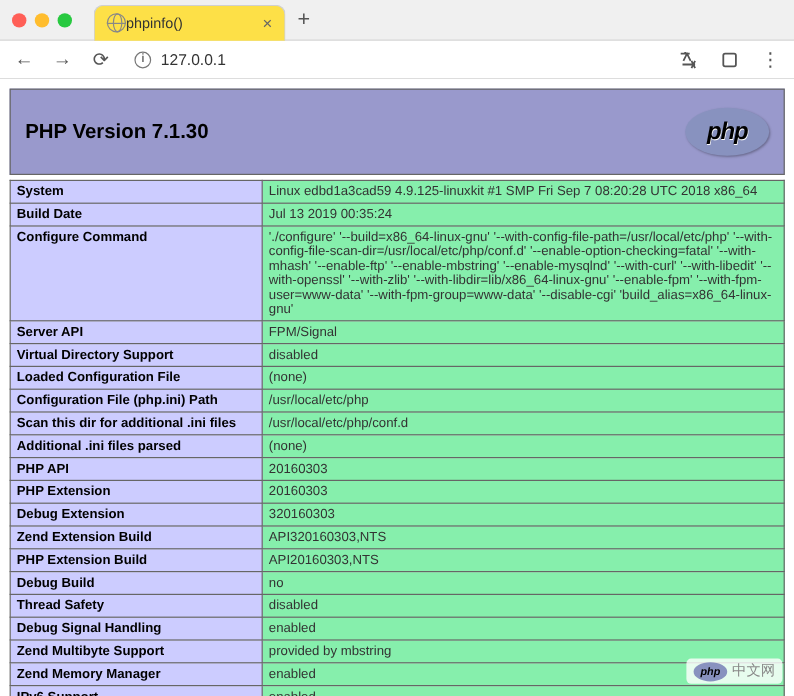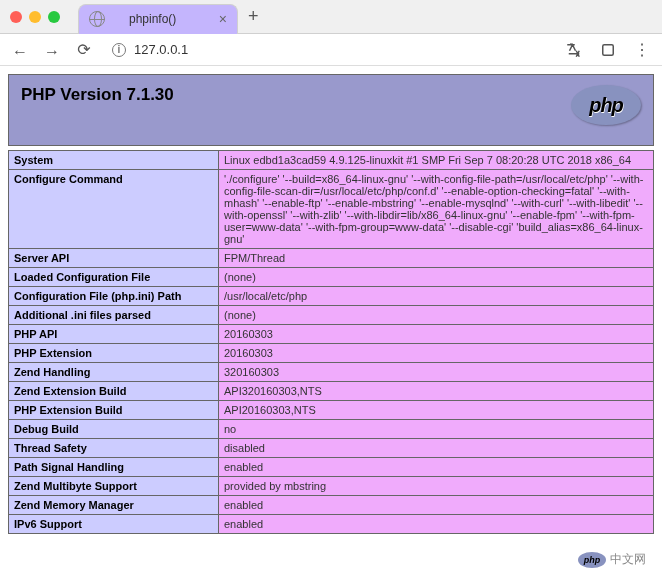--- a/index.html
+++ b/index.html
@@ -4,46 +4,46 @@
   <style>
     * { box-sizing: border-box; margin: 0; padding: 0; }
     body { font-family: Arial, Helvetica, sans-serif; width: 662px; height: 580px; overflow: hidden; background: #fff; }
     
     .titlebar { height: 34px; background: #f0f0f0; display: flex; align-items: center; padding: 0 10px; border-bottom: 1px solid #d0d0d0; }
     .traffic-lights { display: flex; gap: 7px; margin-right: 18px; }
     .tl { width: 12px; height: 12px; border-radius: 50%; }
     .tl-close { background: #ff5f57; }
     .tl-min { background: #ffbd2e; }
     .tl-max { background: #28c940; }
-    .tab { display: flex; align-items: center; background: #c4b5fd; border-radius: 8px 8px 0 0; height: 30px; padding: 0 10px; margin-top: 4px; gap: 24px; min-width: 160px; border: 1px solid #d0d0d0; border-bottom: none; }
+    .tab { display: flex; align-items: center; background: #fde047; border-radius: 8px 8px 0 0; height: 30px; padding: 0 10px; margin-top: 4px; gap: 0; min-width: 160px; border: 1px solid #d0d0d0; border-bottom: none; }
     .tab-favicon { width: 16px; height: 16px; border: 1.5px solid #888; border-radius: 50%; position: relative; }
     .tab-favicon::before { content: ''; position: absolute; left: -1px; right: -1px; top: 50%; height: 1px; background: #888; }
     .tab-favicon::after { content: ''; position: absolute; top: -1px; bottom: -1px; left: 50%; width: 6px; margin-left: -3px; border: 1px solid #888; border-radius: 50%; }
     .tab-title { font-size: 12px; color: #333; flex: 1; }
     .tab-close { font-size: 14px; color: #666; cursor: pointer; }
     .new-tab { font-size: 18px; color: #555; margin-left: 10px; cursor: pointer; }
     
     .toolbar { height: 32px; background: #fff; display: flex; align-items: center; padding: 0 10px; gap: 12px; border-bottom: 1px solid #ddd; }
     .tb-icon { color: #555; font-size: 16px; cursor: pointer; display: flex; align-items: center; justify-content: center; width: 20px; }
     .url-bar { flex: 1; display: flex; align-items: center; font-size: 13px; color: #333; padding-left: 6px; }
     .url-info { width: 14px; height: 14px; border: 1.5px solid #777; border-radius: 50%; display: flex; align-items: center; justify-content: center; font-size: 10px; color: #777; margin-right: 8px; font-weight: bold; }
     .tb-right { display: flex; gap: 14px; align-items: center; }
     .ext-icon { width: 18px; height: 18px; }
     
     .content { height: calc(580px - 66px); overflow-y: auto; background: #fff; padding: 4px; position: relative; }
     
-    .php-header { background: #9999cc; border: 1px solid #666; margin: 4px; padding: 10px 12px; display: flex; align-items: flex-start; justify-content: space-between; height: 72px; }
+    .php-header { background: #9999cc; border: 1px solid #666; margin: 4px; padding: 10px 12px; display: flex; align-items: center; justify-content: space-between; height: 72px; }
     .php-title { font-weight: bold; font-size: 17px; color: #000; }
     .php-logo { background: #8892bf; color: #fff; border-radius: 50%; width: 70px; height: 40px; display: flex; align-items: center; justify-content: center; font-weight: bold; font-size: 20px; font-style: italic; letter-spacing: -1px; box-shadow: 1px 1px 2px rgba(0,0,0,0.3); }
     .php-logo-text { color: #000; text-shadow: 0.5px 0.5px 0 #fff; }
     
     .php-table { width: calc(100% - 8px); margin: 4px; border-collapse: collapse; font-size: 11px; }
     .php-table td { border: 1px solid #666; padding: 3px 5px; vertical-align: top; }
     .php-table .k { background: #ccccff; width: 210px; font-weight: bold; color: #000; }
-    .php-table .v { background: #f0abfc; color: #333; word-break: break-word; }
+    .php-table .v { background: #86efac; color: #333; word-break: break-word; }
     
     .watermark { position: absolute; right: 10px; bottom: 10px; display: flex; align-items: center; gap: 4px; font-size: 12px; color: #888; background: rgba(255,255,255,0.8); padding: 2px 6px; border-radius: 4px; }
     .wm-logo { background: #8892bf; color: #000; border-radius: 50%; width: 28px; height: 16px; display: flex; align-items: center; justify-content: center; font-weight: bold; font-size: 9px; font-style: italic; }
   </style>
 </head>
 <body>
 
 <div class="titlebar">
   <div class="traffic-lights">
     <div class="tl tl-close"></div>
@@ -88,69 +88,81 @@
       <span class="php-logo-text">php</span>
     </div>
   </div>
   <table class="php-table">
     <tbody id="rows">
         <tr>
           <td class="k">System</td>
           <td class="v">Linux edbd1a3cad59 4.9.125-linuxkit #1 SMP Fri Sep 7 08:20:28 UTC 2018 x86_64</td>
         </tr>
         <tr>
+          <td class="k">Build Date</td>
+          <td class="v">Jul 13 2019 00:35:24</td>
+        </tr>
+        <tr>
           <td class="k">Configure Command</td>
           <td class="v">'./configure' '--build=x86_64-linux-gnu' '--with-config-file-path=/usr/local/etc/php' '--with-config-file-scan-dir=/usr/local/etc/php/conf.d' '--enable-option-checking=fatal' '--with-mhash' '--enable-ftp' '--enable-mbstring' '--enable-mysqlnd' '--with-curl' '--with-libedit' '--with-openssl' '--with-zlib' '--with-libdir=lib/x86_64-linux-gnu' '--enable-fpm' '--with-fpm-user=www-data' '--with-fpm-group=www-data' '--disable-cgi' 'build_alias=x86_64-linux-gnu'</td>
         </tr>
         <tr>
           <td class="k">Server API</td>
-          <td class="v">FPM/Thread</td>
+          <td class="v">FPM/Signal</td>
+        </tr>
+        <tr>
+          <td class="k">Virtual Directory Support</td>
+          <td class="v">disabled</td>
         </tr>
         <tr>
           <td class="k">Loaded Configuration File</td>
           <td class="v">(none)</td>
         </tr>
         <tr>
           <td class="k">Configuration File (php.ini) Path</td>
           <td class="v">/usr/local/etc/php</td>
+        </tr>
+        <tr>
+          <td class="k">Scan this dir for additional .ini files</td>
+          <td class="v">/usr/local/etc/php/conf.d</td>
         </tr>
         <tr>
           <td class="k">Additional .ini files parsed</td>
           <td class="v">(none)</td>
         </tr>
         <tr>
           <td class="k">PHP API</td>
           <td class="v">20160303</td>
         </tr>
         <tr>
           <td class="k">PHP Extension</td>
           <td class="v">20160303</td>
         </tr>
         <tr>
-          <td class="k">Zend Handling</td>
+          <td class="k">Debug Extension</td>
           <td class="v">320160303</td>
         </tr>
         <tr>
           <td class="k">Zend Extension Build</td>
           <td class="v">API320160303,NTS</td>
         </tr>
         <tr>
           <td class="k">PHP Extension Build</td>
           <td class="v">API20160303,NTS</td>
         </tr>
         <tr>
           <td class="k">Debug Build</td>
           <td class="v">no</td>
         </tr>
         <tr>
           <td class="k">Thread Safety</td>
           <td class="v">disabled</td>
         </tr>
         <tr>
-          <td class="k">Path Signal Handling</td>
+          <td class="k">Debug Signal Handling</td>
           <td class="v">enabled</td>
         </tr>
         <tr>
           <td class="k">Zend Multibyte Support</td>
           <td class="v">provided by mbstring</td>
         </tr>
         <tr>
           <td class="k">Zend Memory Manager</td>
           <td class="v">enabled</td>
         </tr>

